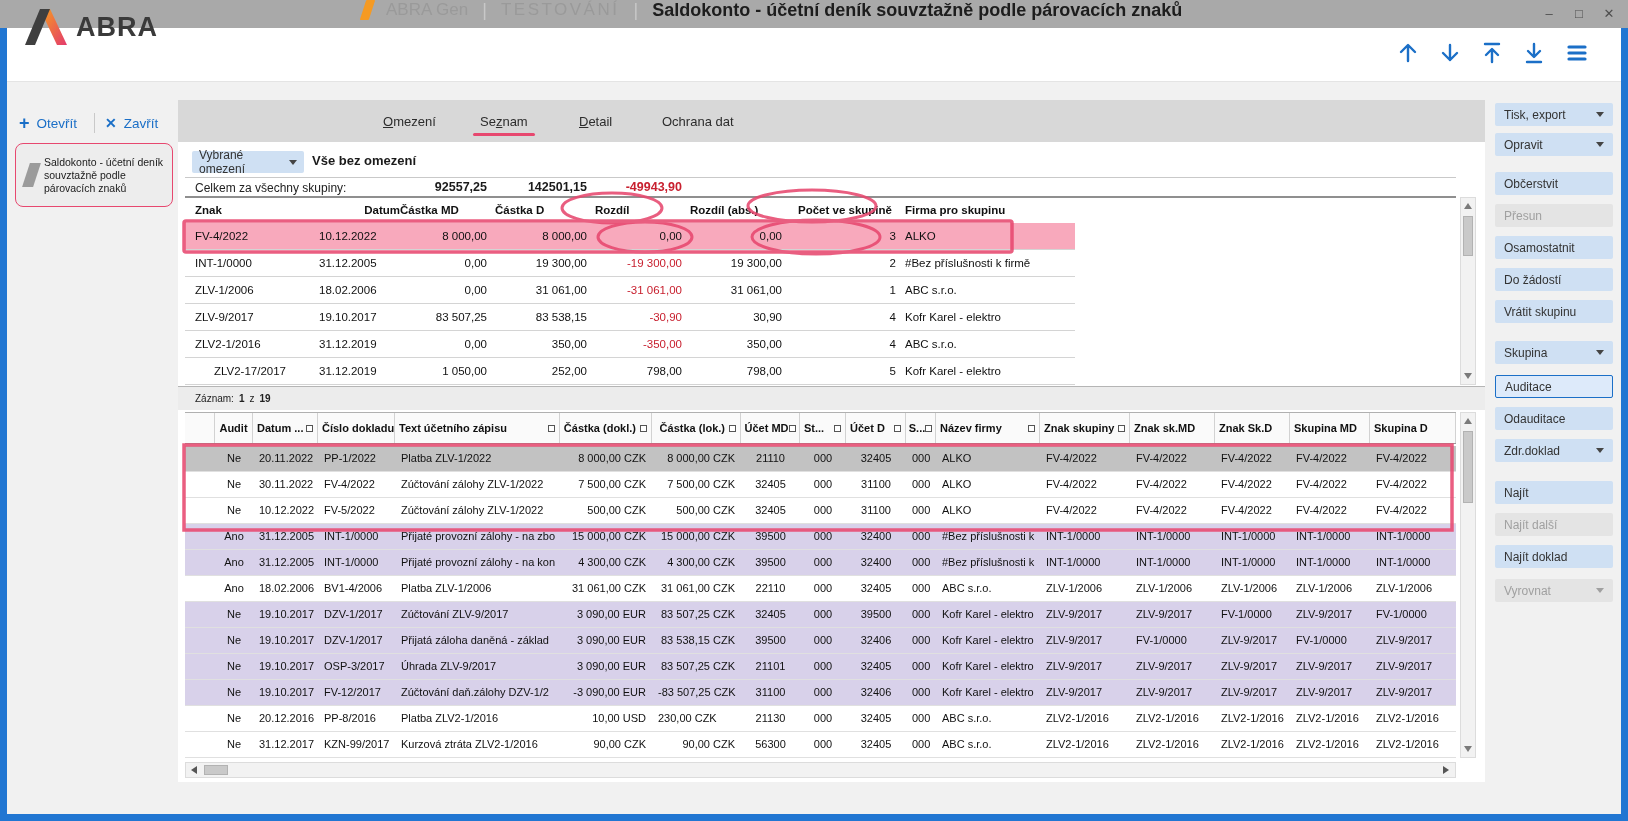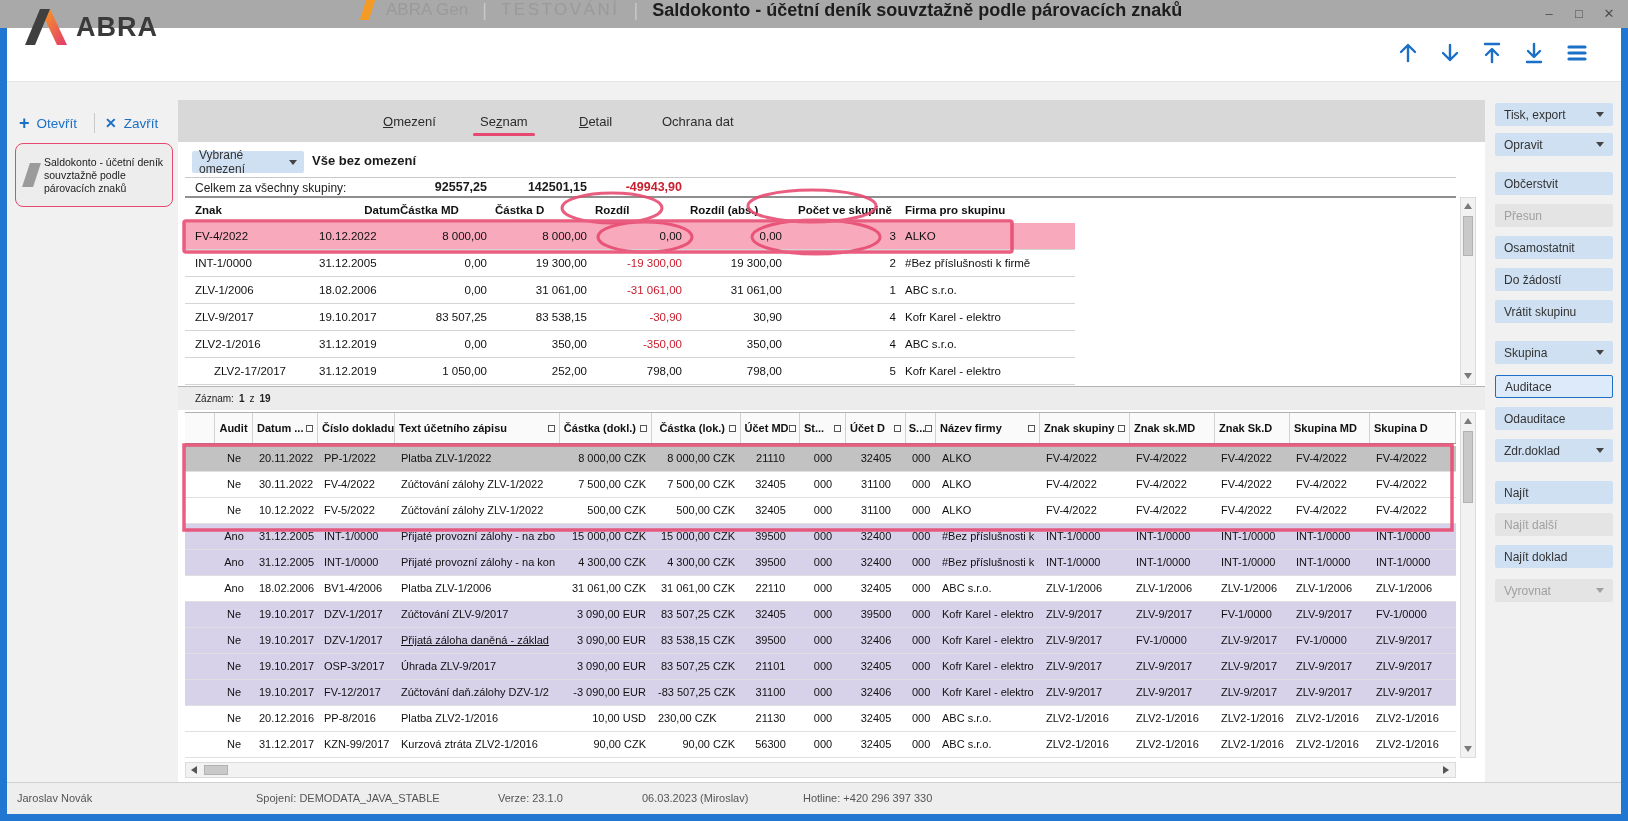--- a/index.html
+++ b/index.html
@@ -465,21 +465,21 @@
         <div class="dt-cell" style="width: 85px; text-align: left;">ZLV-9/2017</div>
         <div class="dt-cell" style="width: 75px; text-align: left;">FV-1/0000</div>
         <div class="dt-cell" style="width: 80px; text-align: left;">ZLV-9/2017</div>
         <div class="dt-cell" style="width: 86px; text-align: left;">FV-1/0000</div>
       </div>
       <div class="dt-row bg-purple" style="top: 628px;">
         <div class="dt-cell" style="width: 30px;"></div>
         <div class="dt-cell" style="width: 38px; text-align: center;">Ne</div>
         <div class="dt-cell" style="width: 65px; text-align: left;">19.10.2017</div>
         <div class="dt-cell" style="width: 77px; text-align: left;">DZV-1/2017</div>
-        <div class="dt-cell" style="width: 165px; text-align: left; text-decoration: underline;">Přijatá záloha daněná - základ</div>
+        <div class="dt-cell" style="width: 165px; text-align: left;">Přijatá záloha daněná - základ</div>
         <div class="dt-cell" style="width: 92px; text-align: right;">3 090,00 EUR</div>
         <div class="dt-cell" style="width: 89px; text-align: right;">83 538,15 CZK</div>
         <div class="dt-cell" style="width: 59px; text-align: center;">39500</div>
         <div class="dt-cell" style="width: 46px; text-align: center;">000</div>
         <div class="dt-cell" style="width: 60px; text-align: center;">32406</div>
         <div class="dt-cell" style="width: 30px; text-align: center;">000</div>
         <div class="dt-cell" style="width: 104px; text-align: left;">Kofr Karel - elektro</div>
         <div class="dt-cell" style="width: 90px; text-align: left;">ZLV-9/2017</div>
         <div class="dt-cell" style="width: 85px; text-align: left;">FV-1/0000</div>
         <div class="dt-cell" style="width: 75px; text-align: left;">ZLV-9/2017</div>
@@ -638,27 +638,20 @@
       </div>
       <div class="sbtn" style="top: 545px;">
         <span>Najít doklad</span>
       </div>
       <div class="sbtn disabled" style="top: 579px;">
         <span>Vyrovnat</span>
         <span class="dd-arrow"></span>
       </div>
     </div>
 
-  <div class="abs" id="statusbar">
-      <div class="sb-item" style="left: 10px;">Jaroslav Novák</div>
-      <div class="sb-item" style="left: 249px;">Spojení: DEMODATA_JAVA_STABLE</div>
-      <div class="sb-item" style="left: 491px;">Verze: 23.1.0</div>
-      <div class="sb-item" style="left: 635px;">06.03.2023 (Miroslav)</div>
-      <div class="sb-item" style="left: 796px;">Hotline: +420 296 397 330</div>
-    </div>
 
   <svg id="annotations">
     <g fill="none" stroke="#e7486f" stroke-width="3" opacity="0.88">
       <ellipse cx="612" cy="208" rx="50" ry="15"></ellipse>
       <ellipse cx="812" cy="206" rx="64" ry="16"></ellipse>
       <rect x="184" y="221" width="828" height="31" rx="2" stroke-width="3.5"></rect>
       <ellipse cx="645" cy="237" rx="47" ry="15"></ellipse>
       <ellipse cx="816" cy="237" rx="64" ry="17"></ellipse>
       <rect x="184" y="445" width="1268" height="85" stroke-width="3.5"></rect>
     </g>

